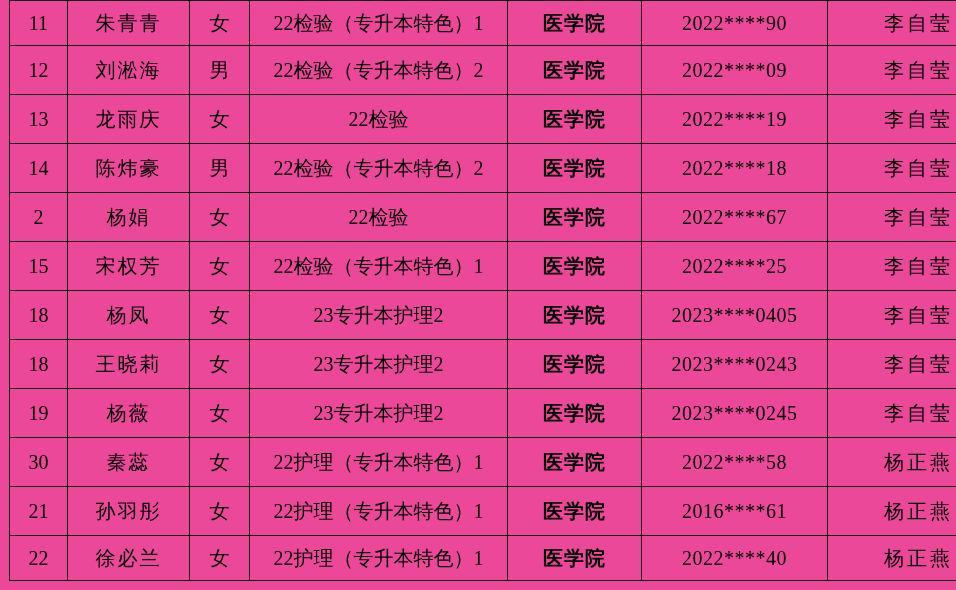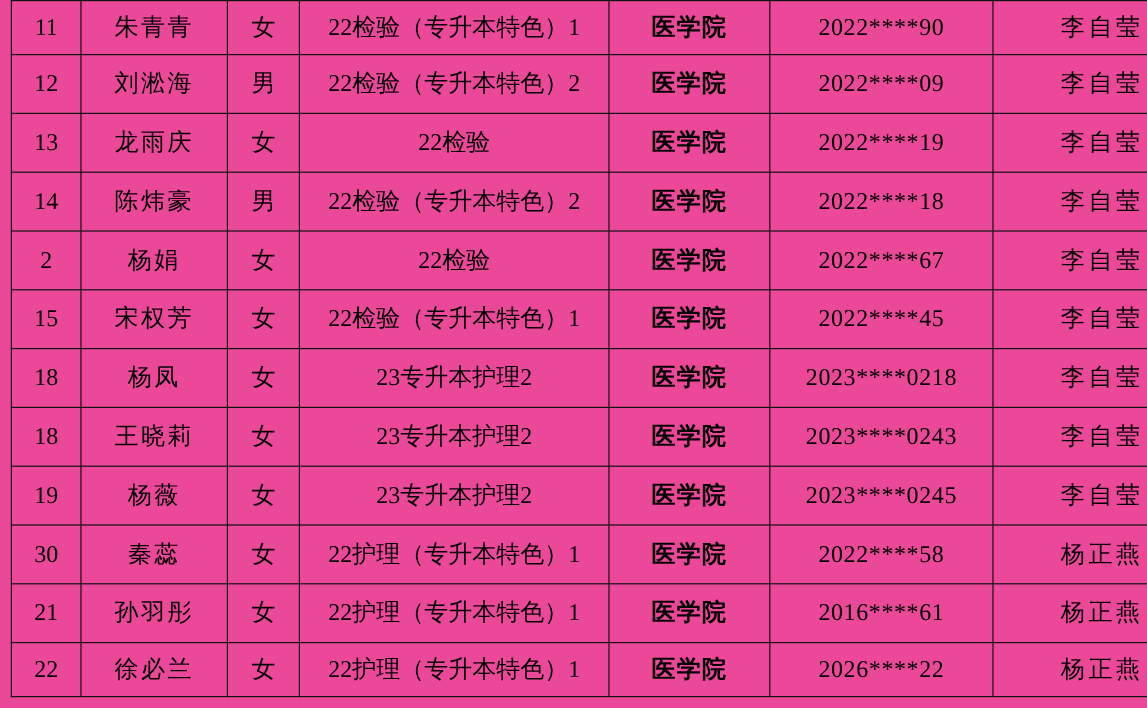--- a/index.html
+++ b/index.html
@@ -131,30 +131,30 @@
           <td class="dept">医学院</td>
           <td class="idnum">2022****67</td>
           <td class="tutor">李自莹</td>
         </tr>
         <tr>
           <td class="index">15</td>
           <td class="name">宋权芳</td>
           <td class="sex">女</td>
           <td class="klass">22检验（专升本特色）1</td>
           <td class="dept">医学院</td>
-          <td class="idnum">2022****45</td>
+          <td class="idnum">2022****25</td>
           <td class="tutor">李自莹</td>
         </tr>
         <tr>
           <td class="index">18</td>
           <td class="name">杨凤</td>
           <td class="sex">女</td>
           <td class="klass">23专升本护理2</td>
           <td class="dept">医学院</td>
-          <td class="idnum">2023****0218</td>
+          <td class="idnum">2023****0405</td>
           <td class="tutor">李自莹</td>
         </tr>
         <tr>
           <td class="index">18</td>
           <td class="name">王晓莉</td>
           <td class="sex">女</td>
           <td class="klass">23专升本护理2</td>
           <td class="dept">医学院</td>
           <td class="idnum">2023****0243</td>
           <td class="tutor">李自莹</td>
@@ -185,18 +185,18 @@
           <td class="dept">医学院</td>
           <td class="idnum">2016****61</td>
           <td class="tutor">杨正燕</td>
         </tr>
         <tr class="last">
           <td class="index">22</td>
           <td class="name">徐必兰</td>
           <td class="sex">女</td>
           <td class="klass">22护理（专升本特色）1</td>
           <td class="dept">医学院</td>
-          <td class="idnum">2026****22</td>
+          <td class="idnum">2022****40</td>
           <td class="tutor">杨正燕</td>
         </tr>
       </tbody>
   </table>
 </div>
 
 </body></html>

